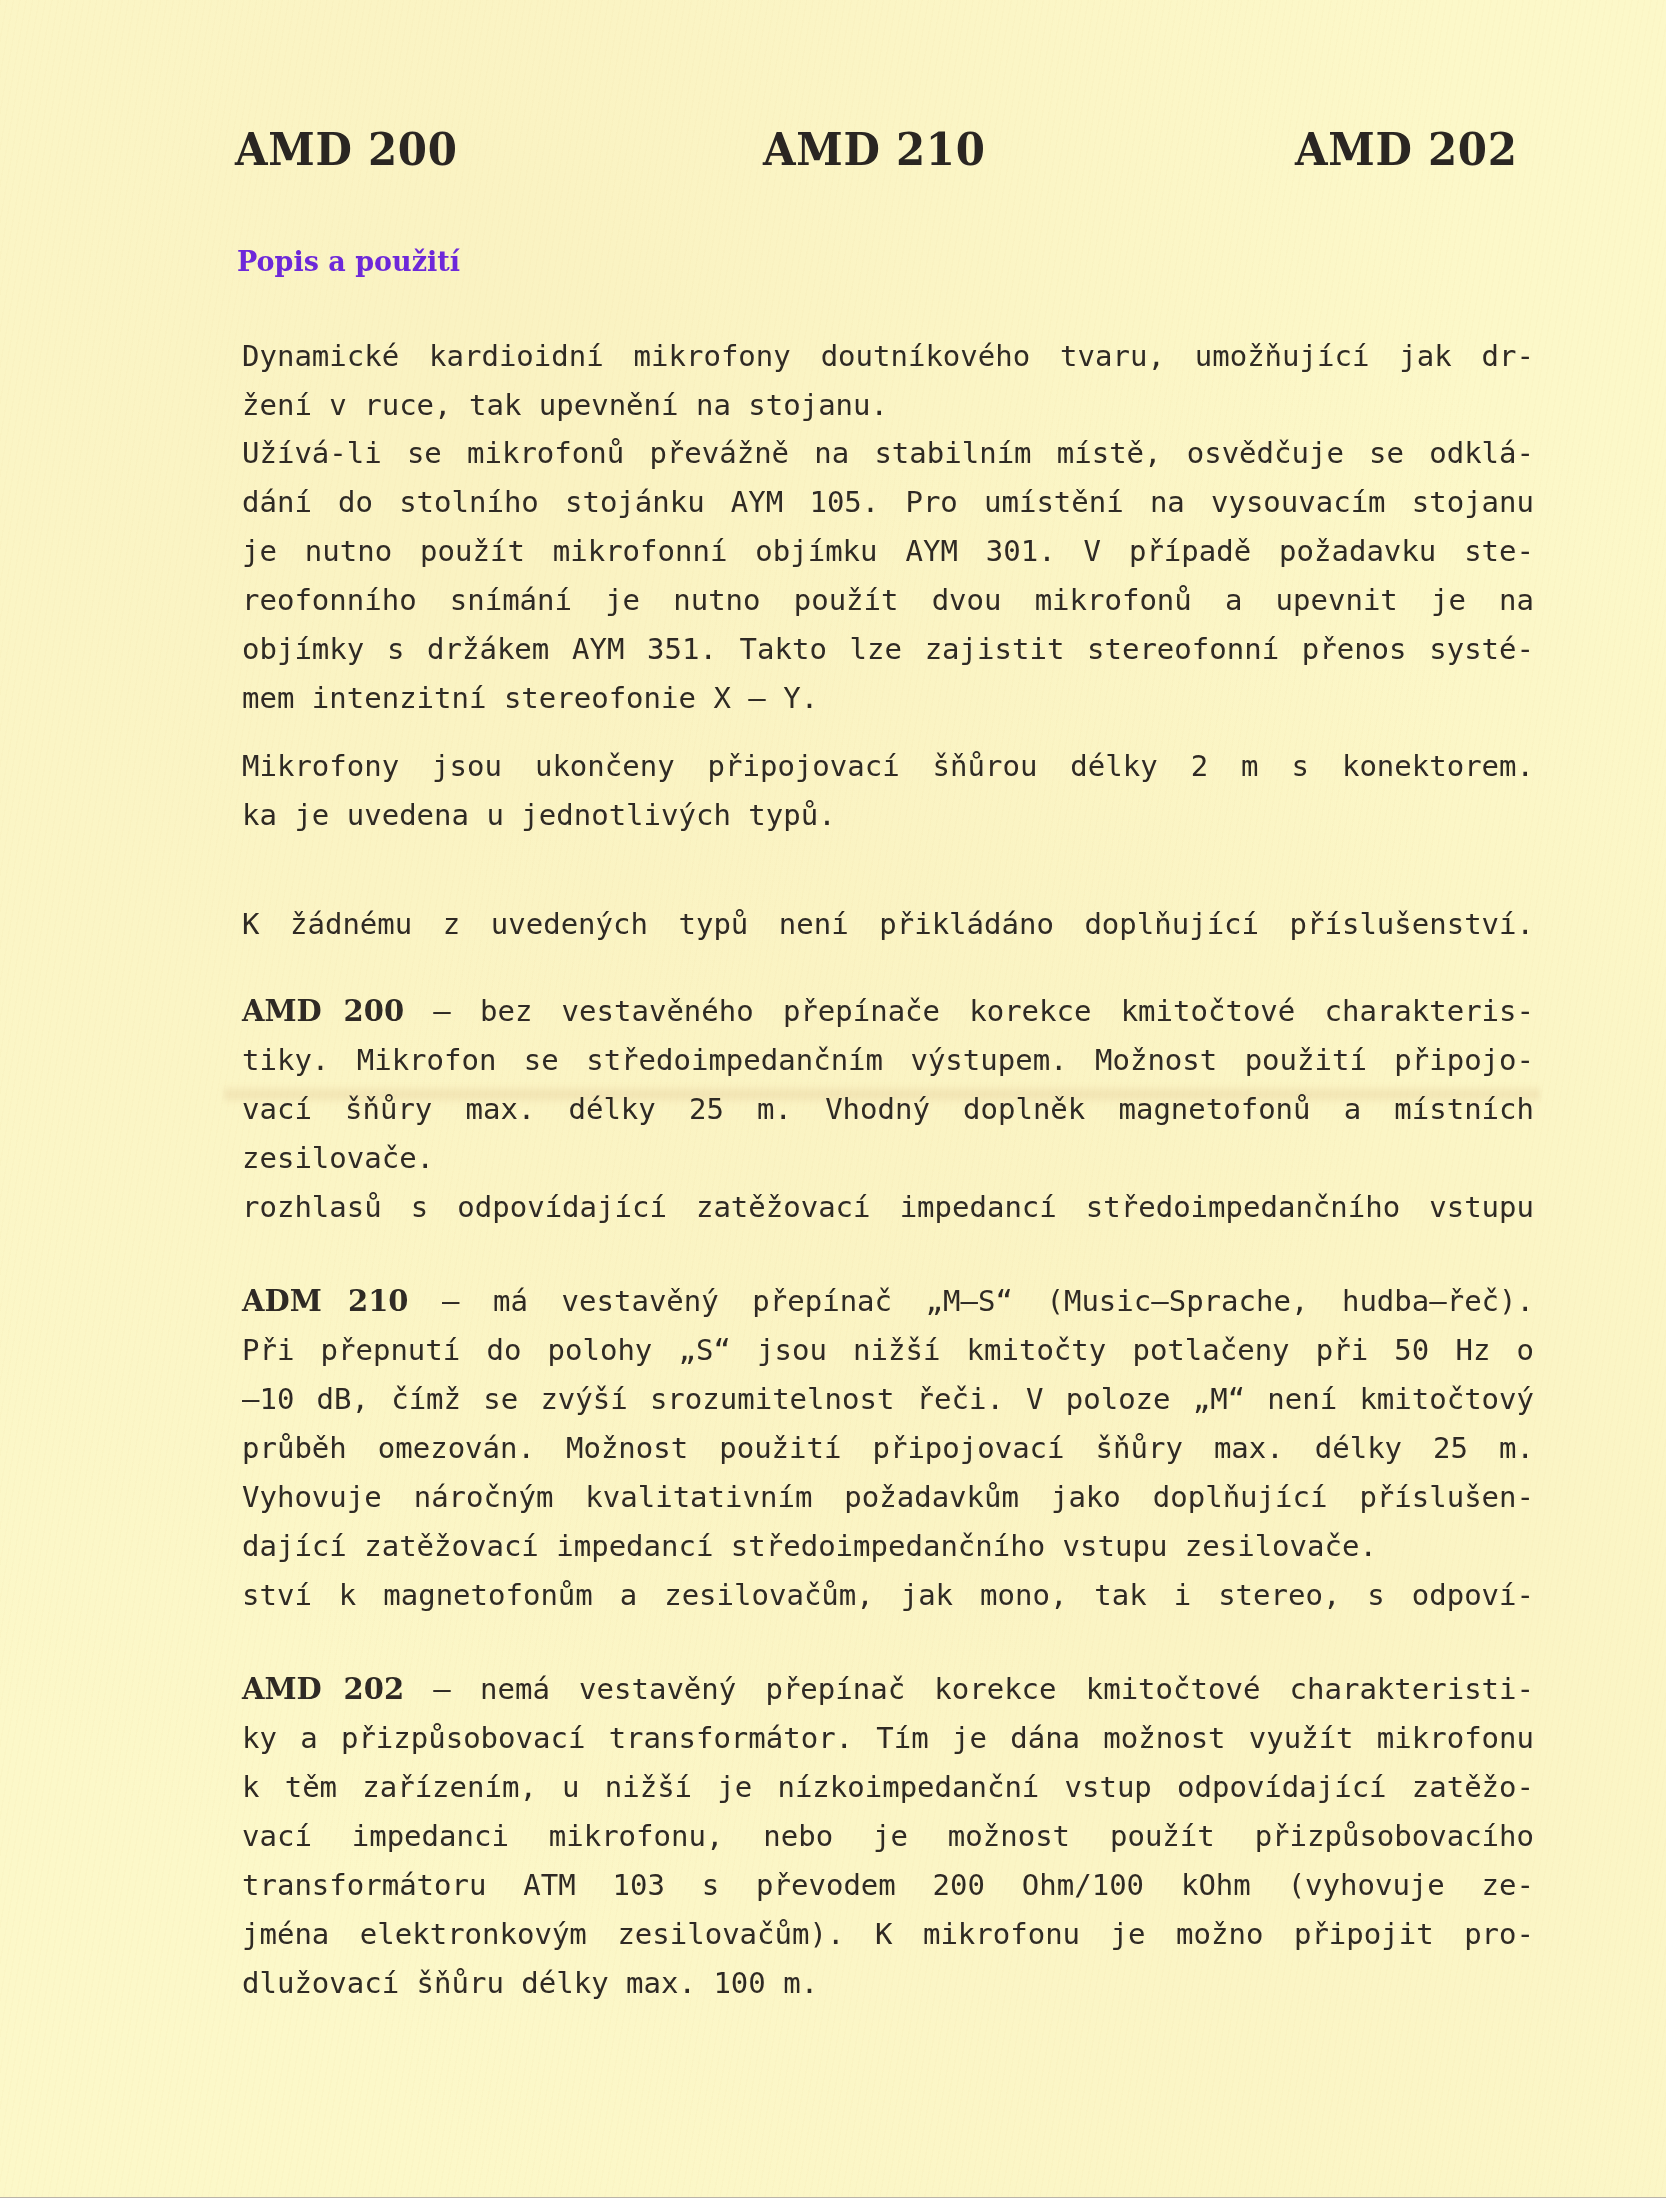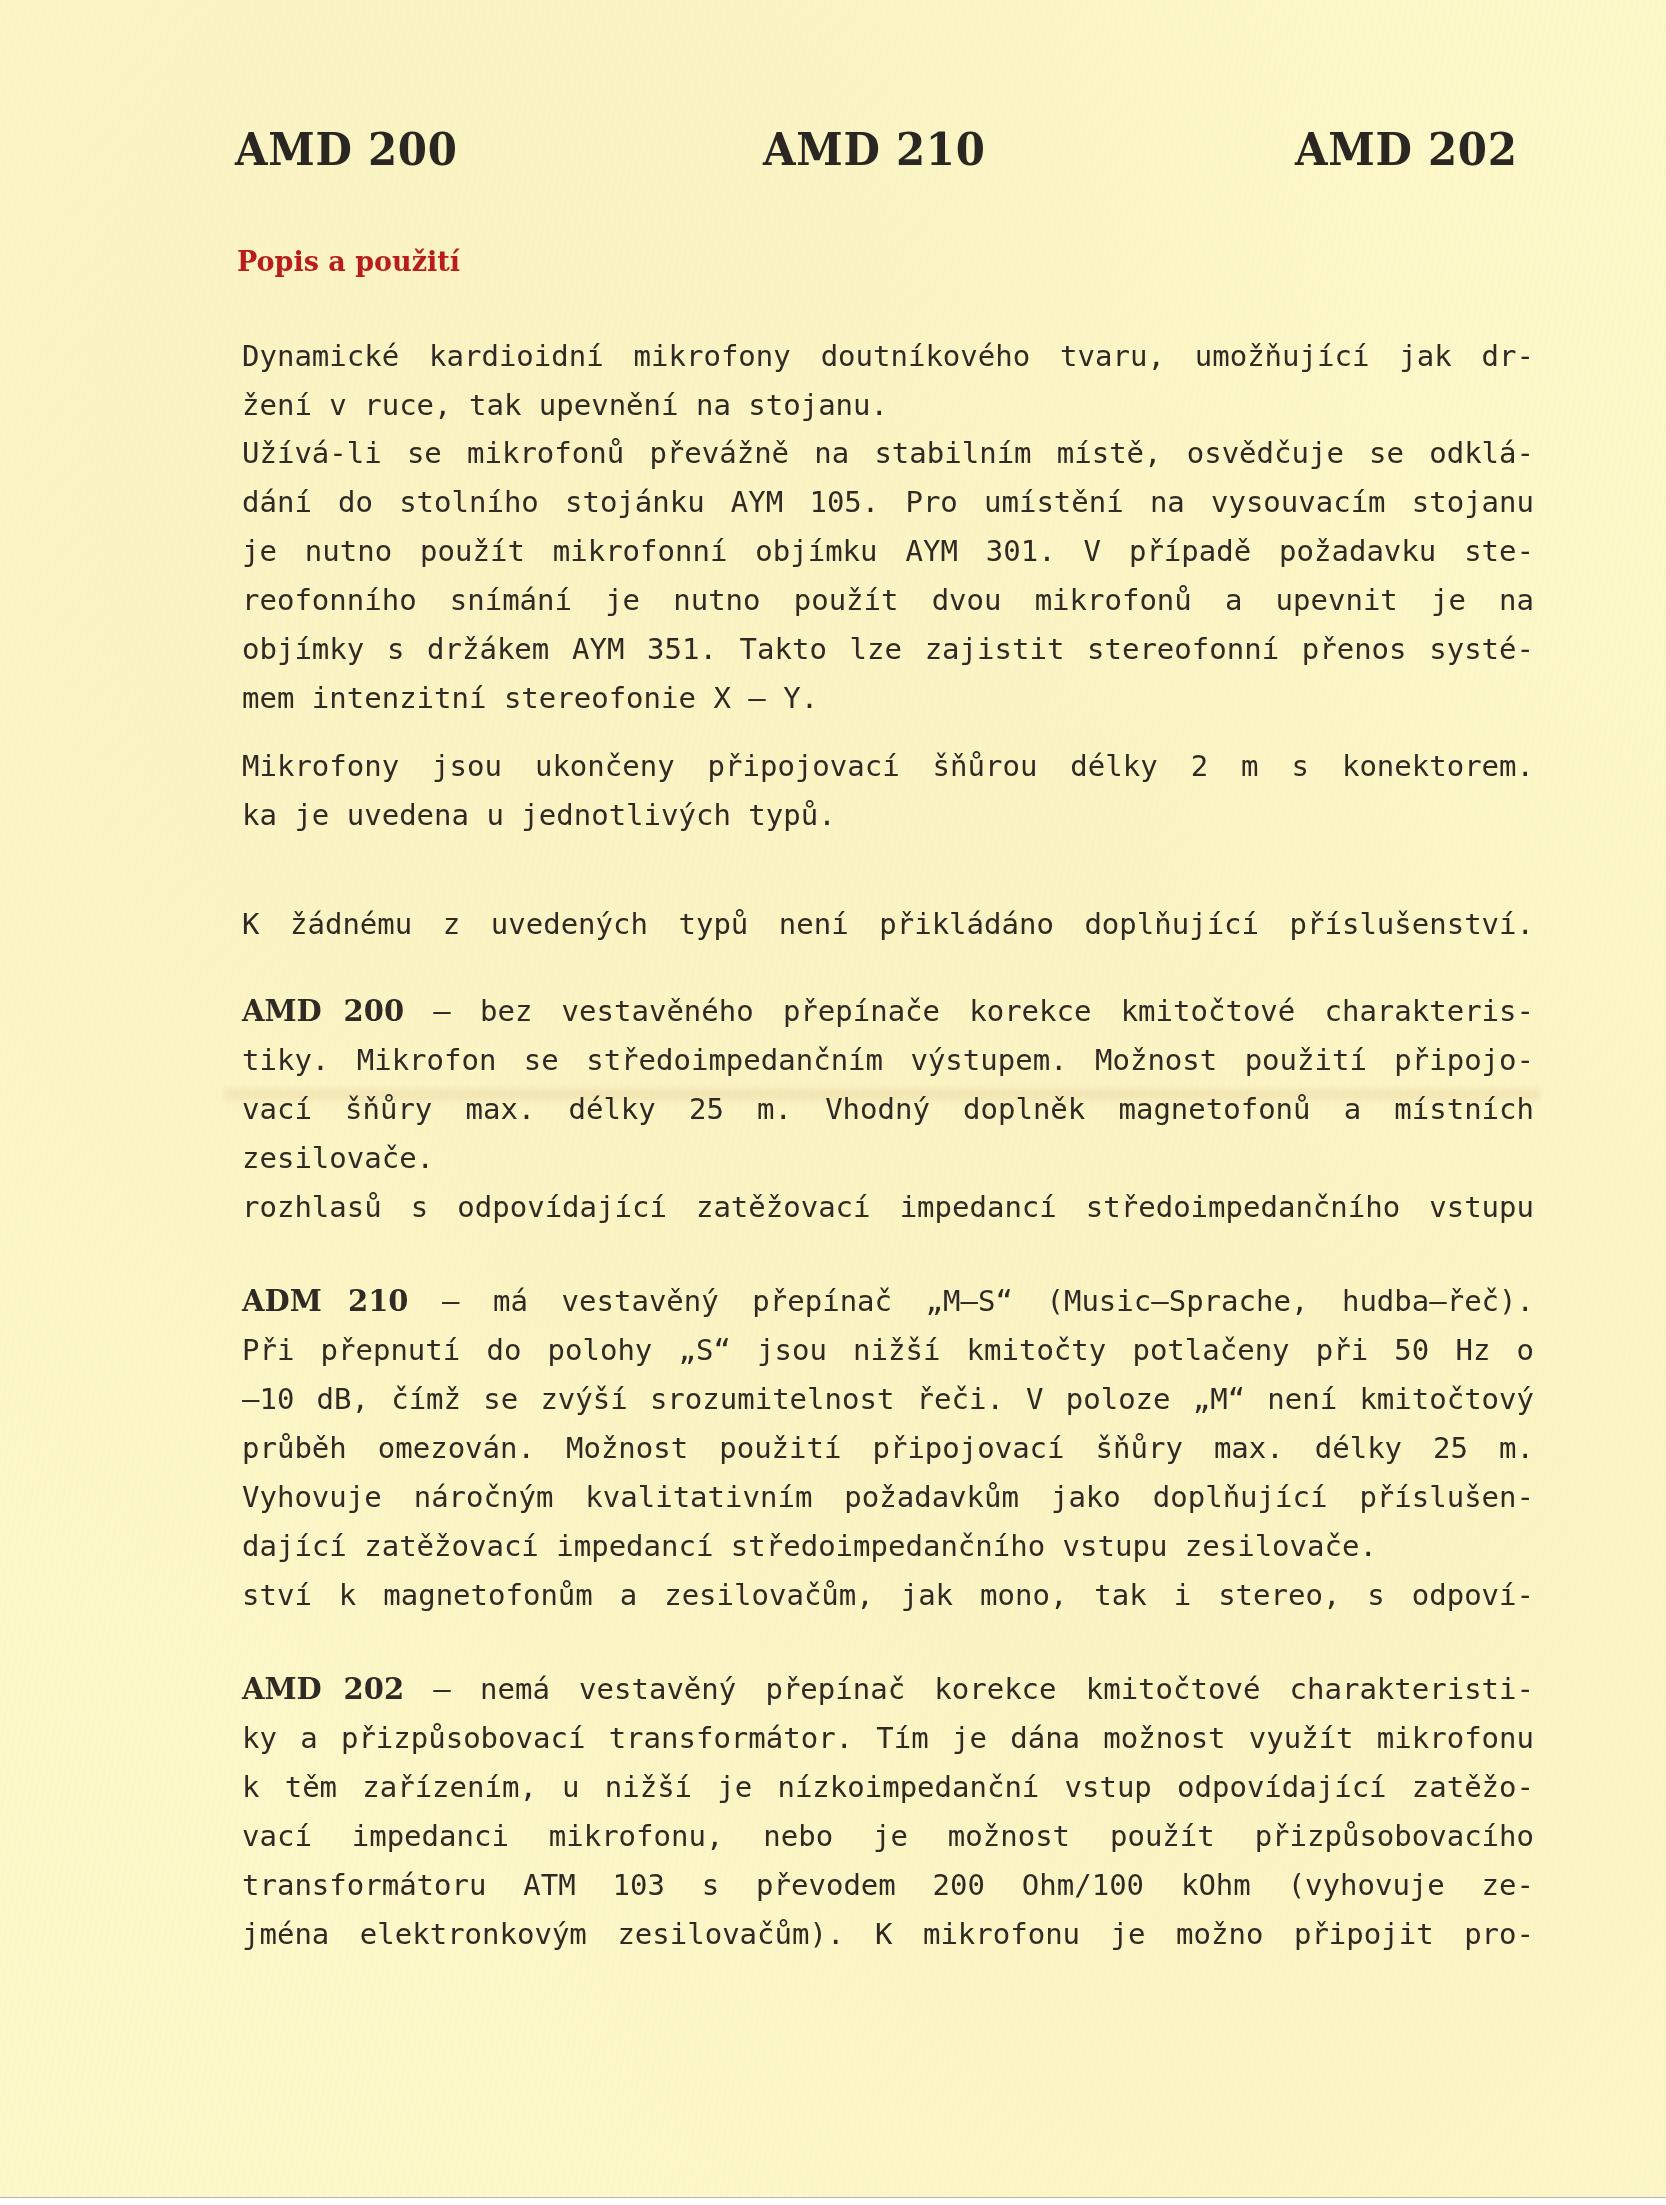--- a/index.html
+++ b/index.html
@@ -32,21 +32,21 @@
     font-family: "DejaVu Serif", serif; font-weight: bold;
     font-size: 42px; letter-spacing: 0.7px; color: #2a2622;
     transform: scaleY(1.05);
   }
   #t1 { left: 235px; }
   #t2 { left: 763px; }
   #t3 { left: 1295px; }
   .heading {
     position: absolute; left: 237px; top: 246px;
     font-family: "DejaVu Serif", serif; font-weight: bold; font-size: 27px;
-    color: #b91c1c;
+    color: #6d28d9;
   }
   .para {
     position: absolute; left: 242px; width: 1292px;
     font-family: "DejaVu Sans Mono", monospace;
     font-size: 29px;
   }
   .line {
     display: block; height: 49px; line-height: 49px;
     white-space: nowrap;
     text-align: justify; text-align-last: justify;
@@ -107,16 +107,17 @@
   <span class="line">ství k magnetofonům a zesilovačům, jak mono, tak i stereo, s odpoví-</span>
 </div>
 
 <div class="para" style="top:1665px">
   <span class="line"><span class="lbl">AMD 202</span><span> — nemá vestavěný přepínač korekce kmitočtové charakteristi-</span></span>
   <span class="line">ky a přizpůsobovací transformátor. Tím je dána možnost využít mikrofonu</span>
   <span class="line">k těm zařízením, u nižší je nízkoimpedanční vstup odpovídající zatěžo-</span>
   <span class="line">vací impedanci mikrofonu, nebo je možnost použít přizpůsobovacího</span>
   <span class="line">transformátoru ATM 103 s převodem 200 Ohm/100 kOhm (vyhovuje ze-</span>
   <span class="line">jména elektronkovým zesilovačům). K mikrofonu je možno připojit pro-</span>
+  <span class="line last">dlužovací šňůru délky max. 100 m.</span>
 </div>
 
 <div class="bottom-edge"></div>
 
 
 </body></html>

